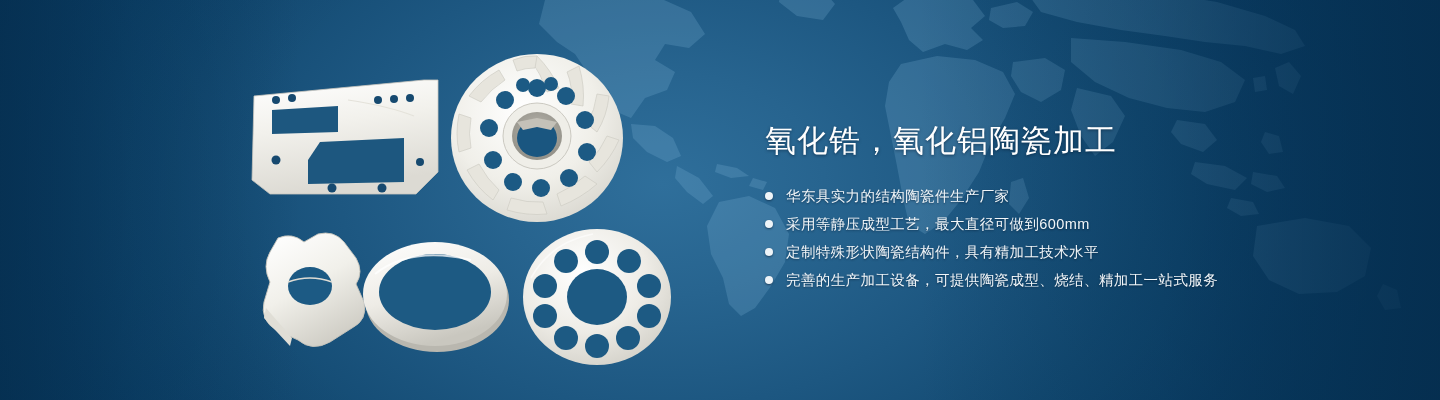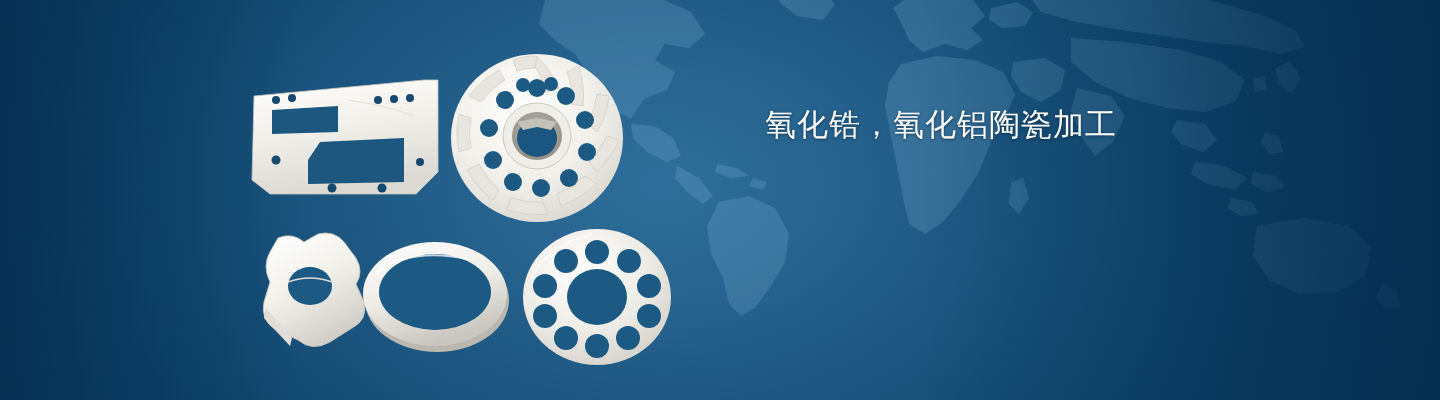--- a/index.html
+++ b/index.html
@@ -83,21 +83,21 @@
   .part-plate   { left: 248px; top: 76px; }
   .part-impeller{ left: 447px; top: 48px; }
   .part-cross   { left: 252px; top: 228px; }
   .part-ring    { left: 355px; top: 230px; }
   .part-disc    { left: 521px; top: 226px; }
 
   
   .copy {
     position: absolute;
     left: 765px;
-    top: 104px;
+    top: 120px;
     width: 620px;
   }
   .headline {
     margin: 0;
     font-size: 31px;
     line-height: 42px;
     font-weight: normal;
     letter-spacing: 1px;
     color: #ffffff;
     text-shadow: 0 1px 3px rgba(0,20,40,0.55);
@@ -335,15 +335,33 @@
         </g>
         <path d="M10 52 Q30 16 72 8" fill="none" stroke="#ffffff" stroke-width="1.6" opacity="0.6"></path>
       </svg>
     </div>
 
   </div>
 
   <div class="copy">
     <h1 class="headline">氧化锆，氧化铝陶瓷加工</h1>
 
+    <ul class="bullets">
+      <li class="bullet">
+        <span class="dot"></span>
+        <span class="bullet-text">华东具实力的结构陶瓷件生产厂家</span>
+      </li>
+      <li class="bullet">
+        <span class="dot"></span>
+        <span class="bullet-text">采用等静压成型工艺，最大直径可做到600mm</span>
+      </li>
+      <li class="bullet">
+        <span class="dot"></span>
+        <span class="bullet-text">定制特殊形状陶瓷结构件，具有精加工技术水平</span>
+      </li>
+      <li class="bullet">
+        <span class="dot"></span>
+        <span class="bullet-text">完善的生产加工设备，可提供陶瓷成型、烧结、精加工一站式服务</span>
+      </li>
+    </ul>
   </div>
 
 </div>
 
 </body></html>

